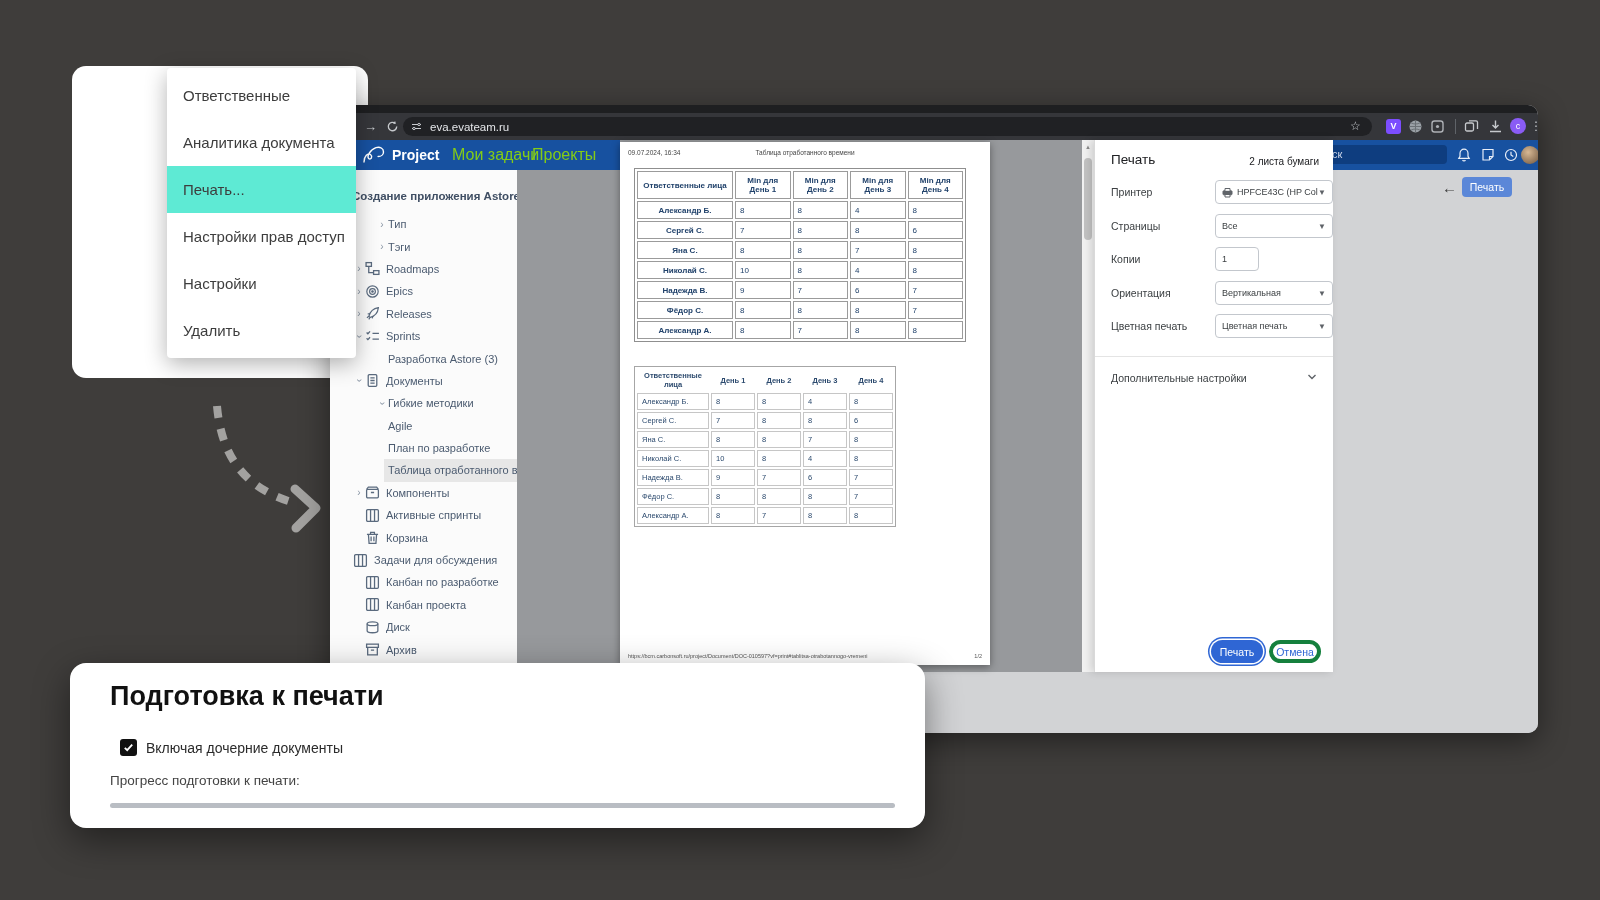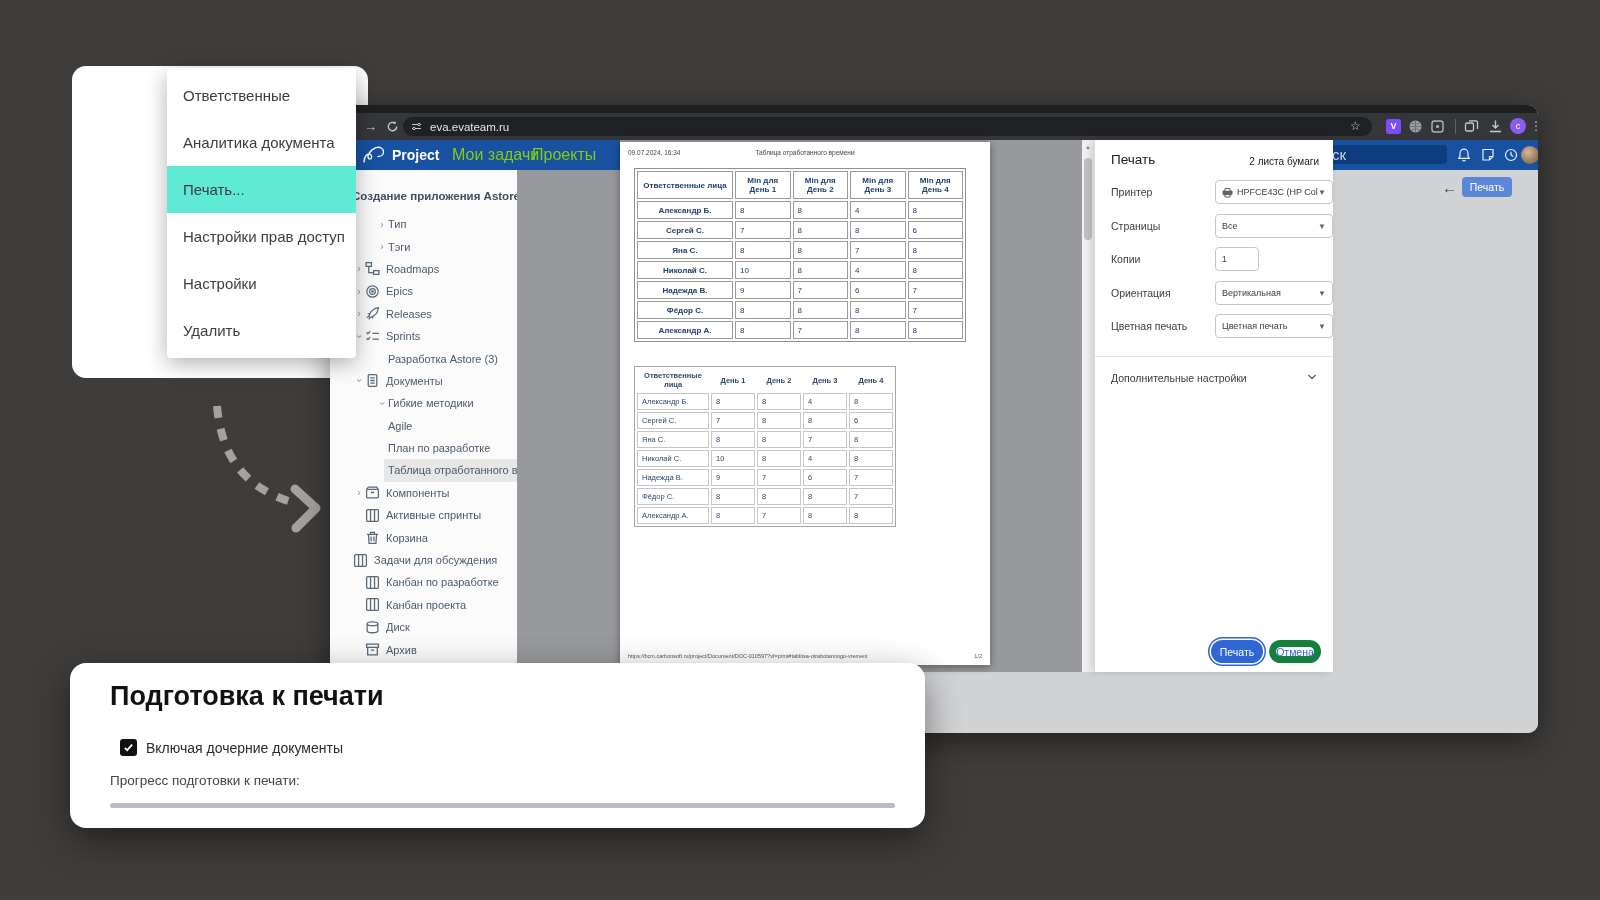--- a/index.html
+++ b/index.html
@@ -121,21 +121,21 @@
           </g>
       </svg>
       <svg class="abs" style="left:31px;top:4px" width="26" height="22" viewBox="0 0 26 22">
         <path d="M3 18c0-6 4-9.5 6.5-7.5S10 16 7.8 14.6C5.5 13 9 5.5 15 3.6c4-1.2 7.5.8 7.5 4.3 0 2.8-2.6 4.6-5.4 4.6" fill="none" stroke="#fff" stroke-width="1.4" stroke-linecap="round"></path>
       </svg>
       <span class="abs" style="left:62px;top:0;line-height:30px;color:#fff;font-weight:bold;font-size:14px;">Project</span>
       <span class="abs appnav" style="left:122px;">Мои задачи</span>
       <span class="abs appnav" style="left:202px;">Проекты</span>
 
       <div class="abs" style="left:920px;top:5px;width:197px;height:19px;border-radius:4px;background:#0e3d7f;">
-        <span style="position:absolute;left:82px;top:0;line-height:19px;font-size:15px;color:#cfd8ea;">ск</span>
+        <span style="position:absolute;left:82px;top:0;line-height:19px;font-size:11px;color:#cfd8ea;">ск</span>
       </div>
       <svg class="abs" style="left:1126px;top:7px" width="16" height="16" viewBox="0 0 16 16">
         <path d="M8 2.2a4 4 0 0 0-4 4v3.2L2.8 11.4h10.4L12 9.4V6.2a4 4 0 0 0-4-4ZM6.6 13a1.5 1.5 0 0 0 2.8 0" fill="none" stroke="#e8eef8" stroke-width="1.2"></path>
       </svg>
       <svg class="abs" style="left:1150px;top:7px" width="16" height="16" viewBox="0 0 16 16">
         <path d="M3 2.5h10v7l-3.5 3.5H3Z M13 9.5h-3.5V13" fill="none" stroke="#e8eef8" stroke-width="1.2"></path>
       </svg>
       <svg class="abs" style="left:1173px;top:7px" width="16" height="16" viewBox="0 0 16 16">
         <circle cx="8" cy="8" r="5.5" fill="none" stroke="#e8eef8" stroke-width="1.2"></circle>
           <path d="M8 4.8V8l2.3 1.6" fill="none" stroke="#e8eef8" stroke-width="1.2"></path>
@@ -509,21 +509,21 @@
 
       <div class="abs" style="left:0;top:216px;width:100%;height:1px;background:#e4e4e4;"></div>
       <div class="abs" style="left:16px;top:228px;width:206px;height:18px;">
         <span style="font-size:10.5px;color:#3c4043;line-height:18px;">Дополнительные настройки</span>
         <svg class="abs" style="right:0;top:4px" width="10" height="10" viewBox="0 0 10 10">
             <path d="M1.5 3l3.5 3.5L8.5 3" fill="none" stroke="#5f6368" stroke-width="1.4"></path>
           </svg>
       </div>
 
       <div class="abs pillbtn" style="right:70px;top:500px;width:52px;background:#2f66d4;color:#fff;box-shadow:0 0 0 1.5px #fff,0 0 0 3px #2f66d4;">Печать</div>
-      <div class="abs pillbtn" style="right:12px;top:500px;width:52px;background:#fff;border:7px solid #15803d;color:#2f66d4;">Отмена</div>
+      <div class="abs pillbtn" style="right:12px;top:500px;width:52px;background:#fff;border:4px solid #15803d;color:#2f66d4;">Отмена</div>
     </div>
   </div>
 
   <div class="abs menu" style="left:167px;top:68px;width:189px;">
     <div class="menu-item">Ответственные</div>
     <div class="menu-item">Аналитика документа</div>
     <div class="menu-item hl">Печать...</div>
     <div class="menu-item">Настройки прав доступ</div>
     <div class="menu-item">Настройки</div>
     <div class="menu-item">Удалить</div>

